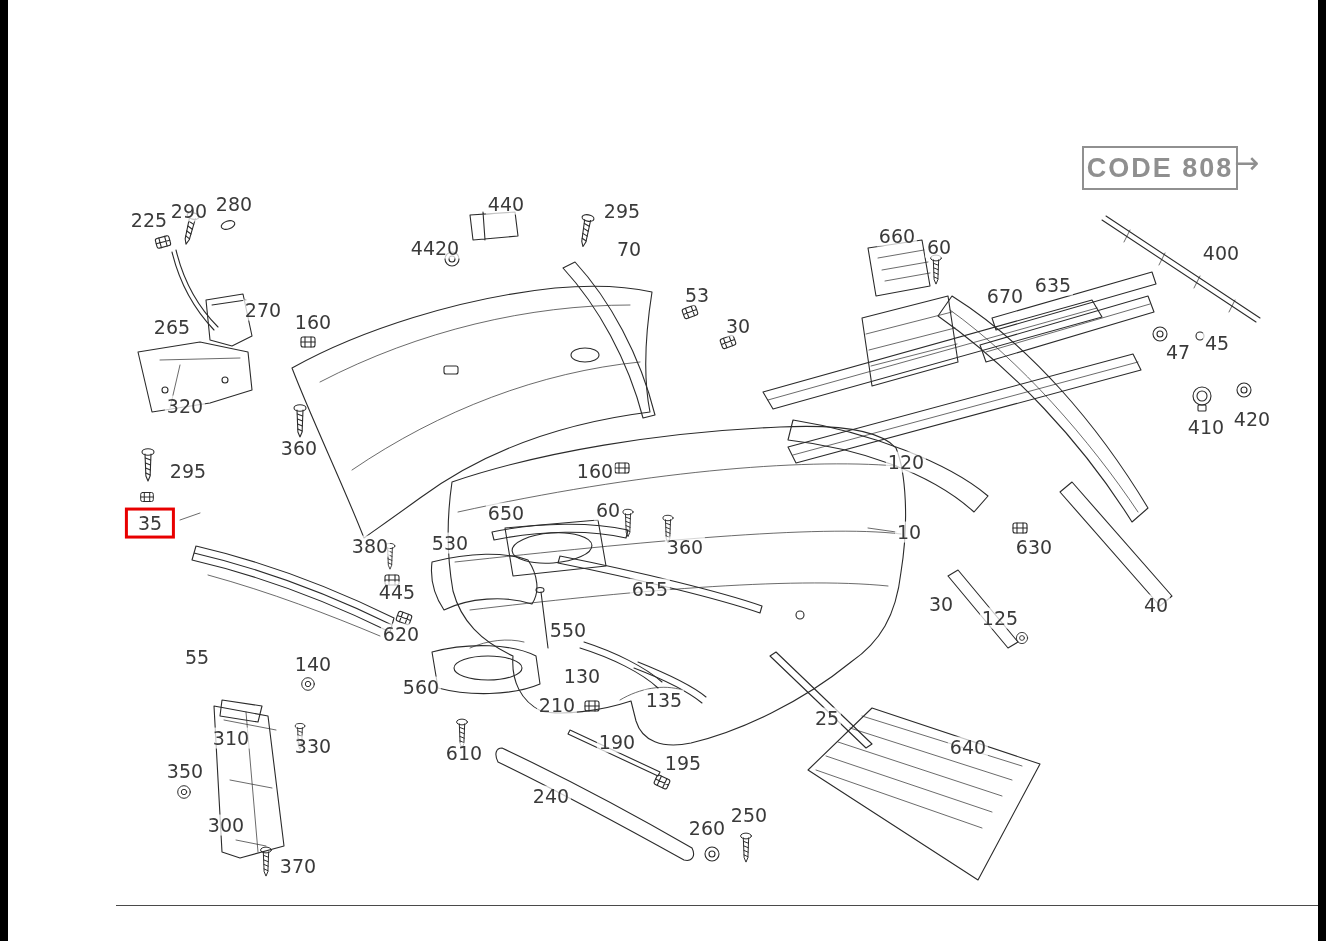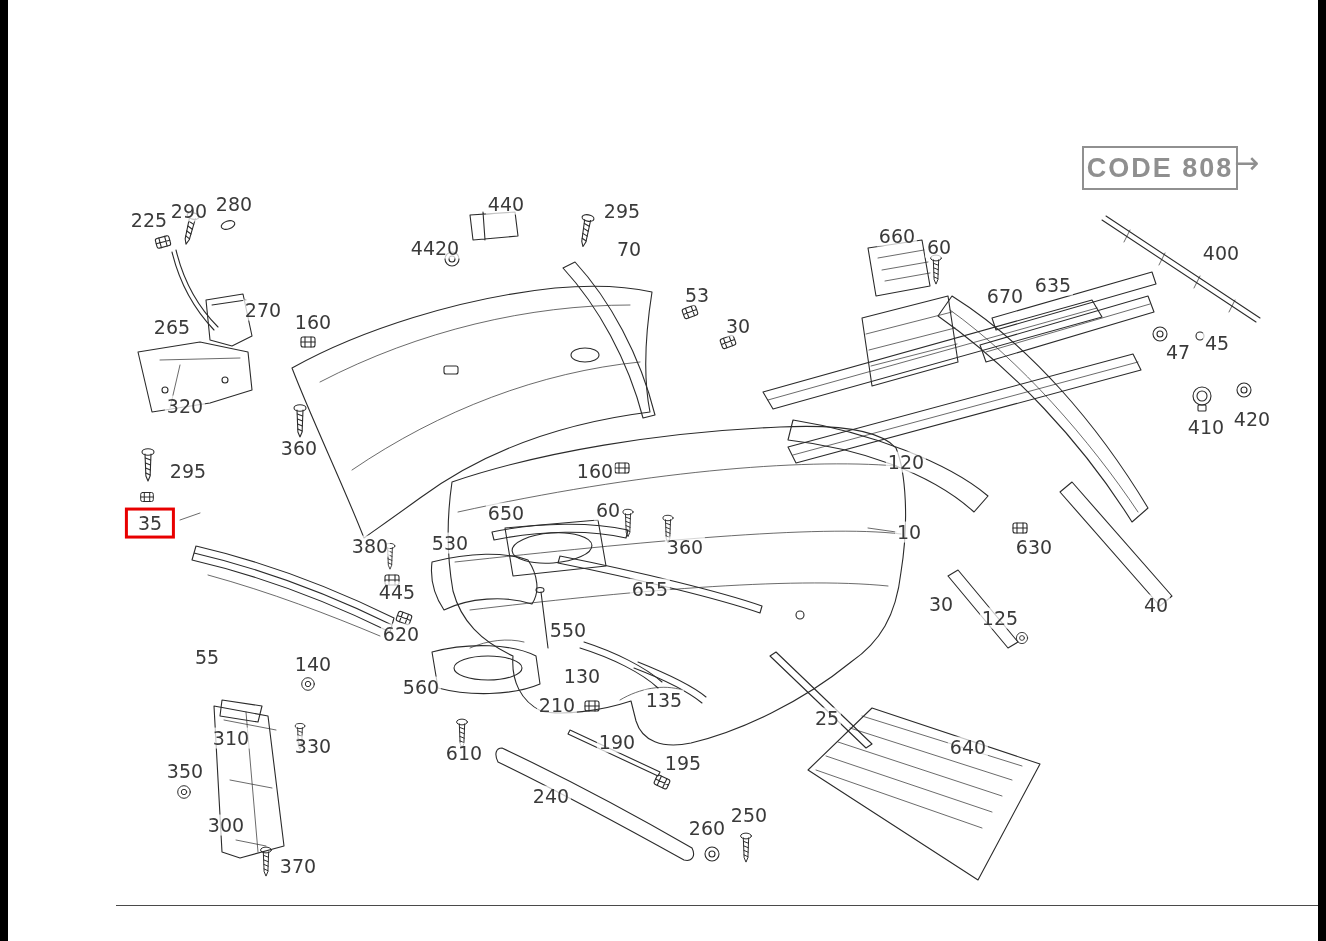--- a/index.html
+++ b/index.html
@@ -237,21 +237,21 @@
       <div class="part-label" style="left: 685px; top: 547px;">360</div>
       <div class="part-label" style="left: 909px; top: 532px;">10</div>
       <div class="part-label" style="left: 1034px; top: 547px;">630</div>
       <div class="part-label" style="left: 1156px; top: 565px; margin-top: 40px;">40</div>
       <div class="part-label" style="left: 941px; top: 604px;">30</div>
       <div class="part-label" style="left: 1000px; top: 618px;">125</div>
       <div class="part-label" style="left: 650px; top: 589px;">655</div>
       <div class="part-label" style="left: 397px; top: 592px;">445</div>
       <div class="part-label" style="left: 401px; top: 634px;">620</div>
       <div class="part-label" style="left: 568px; top: 630px;">550</div>
-      <div class="part-label" style="left: 207px; top: 657px;">55</div>
+      <div class="part-label" style="left: 197px; top: 657px;">55</div>
       <div class="part-label" style="left: 313px; top: 664px;">140</div>
       <div class="part-label" style="left: 421px; top: 687px;">560</div>
       <div class="part-label" style="left: 231px; top: 698px; margin-top: 40px;">310</div>
       <div class="part-label" style="left: 582px; top: 676px;">130</div>
       <div class="part-label" style="left: 664px; top: 700px;">135</div>
       <div class="part-label" style="left: 557px; top: 705px;">210</div>
       <div class="part-label" style="left: 313px; top: 746px;">330</div>
       <div class="part-label" style="left: 617px; top: 742px;">190</div>
       <div class="part-label" style="left: 464px; top: 753px;">610</div>
       <div class="part-label" style="left: 185px; top: 771px;">350</div>

